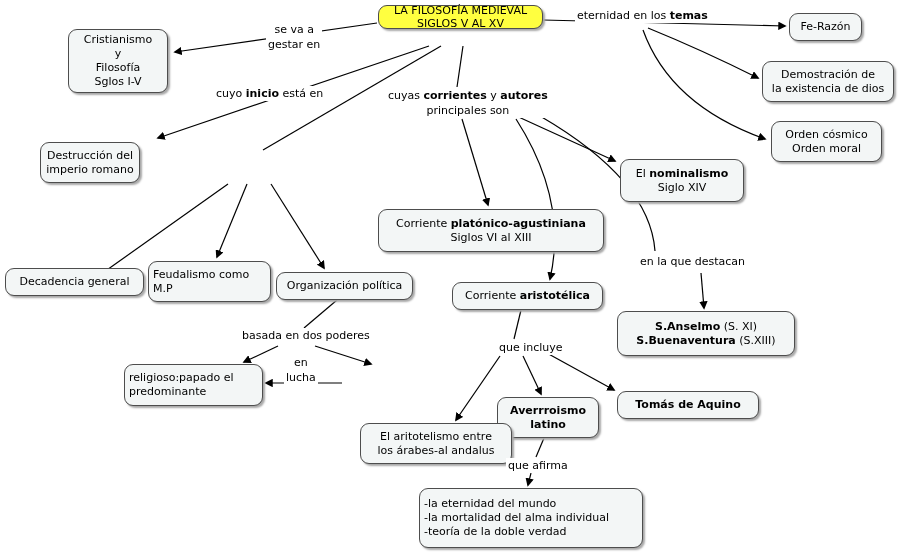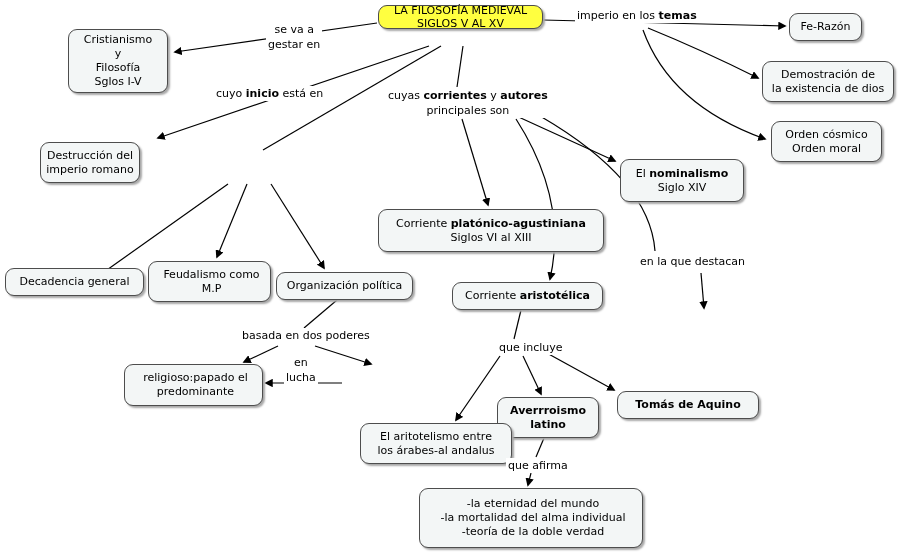--- a/index.html
+++ b/index.html
@@ -10,21 +10,21 @@
   }
   svg.links{position:absolute;left:0;top:0;z-index:1;}
   .node{
     position:absolute;z-index:2;box-sizing:border-box;
     display:flex;flex-direction:column;justify-content:center;align-items:center;
     background:#f3f6f6;border:1px solid #4d4d4d;border-radius:9px;
     box-shadow:2px 2px 2px #a8a8a8;
     line-height:14px;text-align:center;white-space:nowrap;
   }
   .node.title-node{background:#ffff40;}
-  .node.align-left{align-items:center;text-align:left;padding-left:4px;}
+  .node.align-left{align-items:flex-start;text-align:left;padding-left:4px;}
   .link-label{
     position:absolute;z-index:2;background:#ffffff;padding:0 2px;
     text-align:center;line-height:15px;white-space:nowrap;
   }
   .b{font-weight:bold;}
   .ln{min-height:13px;}
 </style>
 </head>
 <body>
 
@@ -116,20 +116,24 @@
   </div>
 
   <div class="node" style="left:276px;top:272px;width:137px;height:28px">
     <div class="ln"><span>Organización política</span></div>
   </div>
 
   <div class="node" style="left:452px;top:282px;width:151px;height:28px">
     <div class="ln"><span>Corriente </span><span class="b">aristotélica</span></div>
   </div>
 
+  <div class="node" style="left:617px;top:311px;width:178px;height:45px">
+    <div class="ln"><span class="b">S.Anselmo</span><span> (S. XI)</span></div>
+    <div class="ln"><span class="b">S.Buenaventura</span><span> (S.XIII)</span></div>
+  </div>
 
   <div class="node align-left" style="left:124px;top:364px;width:139px;height:42px">
     <div class="ln"><span>religioso:papado el</span></div>
     <div class="ln"><span>predominante</span></div>
   </div>
 
 
   <div class="node" style="left:497px;top:397px;width:102px;height:41px">
     <div class="ln"><span class="b">Averrroismo</span></div>
     <div class="ln"><span class="b">latino</span></div>
@@ -149,21 +153,21 @@
     <div class="ln"><span>-la mortalidad del alma  individual</span></div>
     <div class="ln"><span>-teoría de la doble verdad</span></div>
   </div>
 
   <div class="link-label" style="left:266px;top:22px">
     <div class="ln"><span>se va a</span></div>
     <div class="ln"><span>gestar en</span></div>
   </div>
 
   <div class="link-label" style="left:575px;top:8px">
-    <div class="ln"><span>imperio en los </span><span class="b">temas</span></div>
+    <div class="ln"><span>eternidad en los </span><span class="b">temas</span></div>
   </div>
 
   <div class="link-label" style="left:214px;top:86px">
     <div class="ln"><span>cuyo </span><span class="b">inicio</span><span> está en</span></div>
   </div>
 
   <div class="link-label" style="left:386px;top:88px">
     <div class="ln"><span>cuyas </span><span class="b">corrientes</span><span> y </span><span class="b">autores</span></div>
     <div class="ln"><span>principales son</span></div>
   </div>

